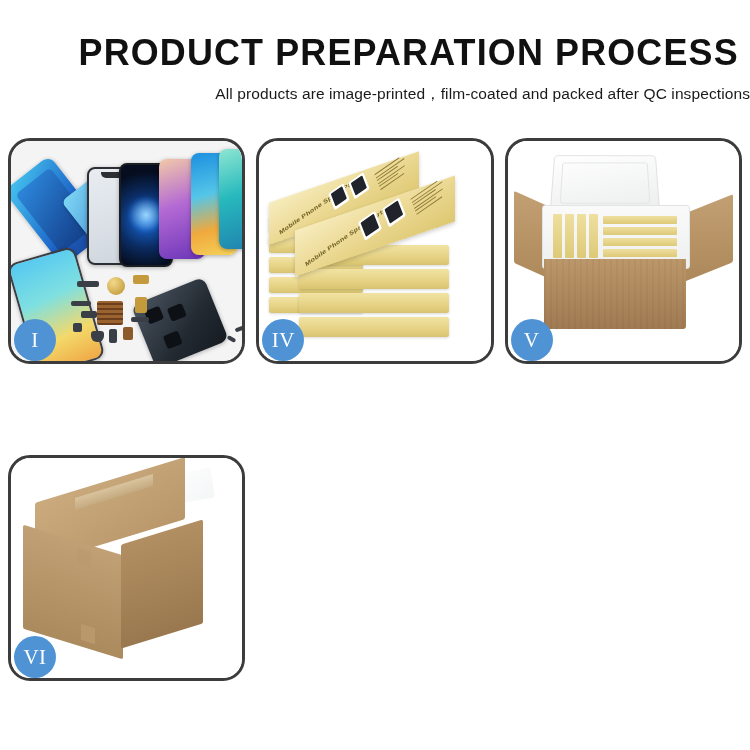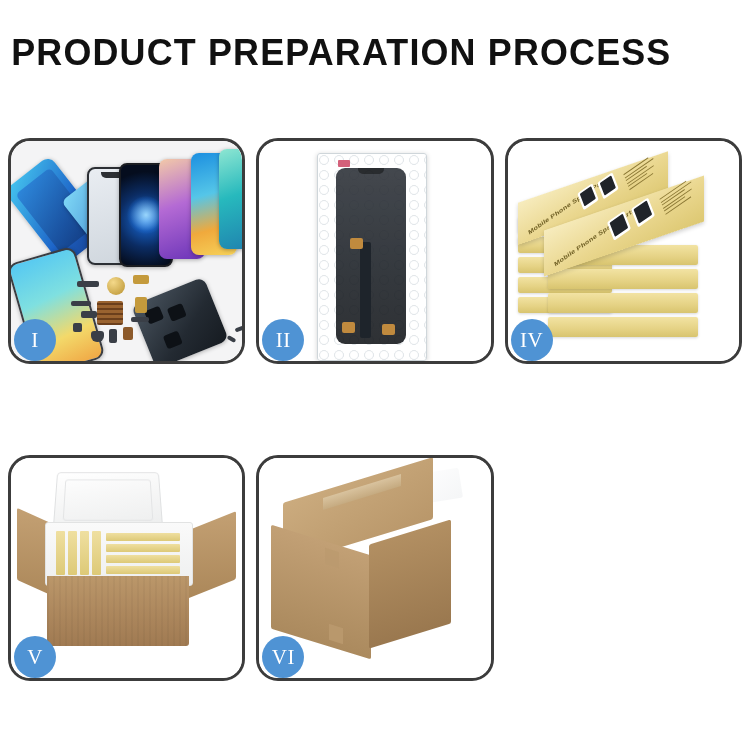--- a/index.html
+++ b/index.html
@@ -4,21 +4,21 @@
 <style>
   html,body{margin:0;padding:0;}
   body{
     width:750px;height:750px;background:#ffffff;
     font-family:"Liberation Sans","DejaVu Sans",sans-serif;
     overflow:hidden;position:relative;
   }
   .page{width:750px;height:750px;position:relative;}
 
   
-  .header{padding-top:34px;text-align:left;}
+  .header{padding-top:34px;text-align:right;}
   .title{
     font-size:37px;font-weight:700;color:#111111;
     letter-spacing:1.2px;line-height:1.05;
     transform:scaleX(0.97);transform-origin:center;
     white-space:nowrap;
   }
   .subtitle{
     margin-top:11px;font-size:15.5px;color:#1a1a1a;font-weight:400;
     letter-spacing:0.1px;white-space:nowrap;
   }
@@ -190,20 +190,21 @@
     background:linear-gradient(150deg,rgba(255,255,255,.9),rgba(236,238,240,.55));
     transform:rotate(-9deg);border-radius:2px;}
 </style>
 </head>
 <body>
 
 <div class="page">
 
   <div class="header">
     <div class="title">PRODUCT PREPARATION PROCESS</div>
+    <div class="subtitle">All products are image-printed，film-coated and packed after QC inspections</div>
   </div>
 
   <div class="grid">
 
     <div class="card">
       <div class="card-inner p1">
         <div class="ph b1"></div>
         <div class="ph b2"></div>
         <div class="ph g1"></div>
         <div class="ph g2"></div>
@@ -223,33 +224,20 @@
         <div class="bit" style="left:98px;top:188px;width:8px;height:14px;"></div>
         <div class="bit copper" style="left:112px;top:186px;width:10px;height:13px;"></div>
         <div class="bit" style="left:120px;top:176px;width:18px;height:5px;"></div>
         <div class="bit" style="left:60px;top:160px;width:20px;height:5px;"></div>
         <div class="bit" style="left:216px;top:196px;width:9px;height:4px;transform:rotate(30deg);"></div>
         <div class="bit" style="left:224px;top:186px;width:9px;height:4px;transform:rotate(-20deg);"></div>
       </div>
       <div class="badge">I</div>
     </div>
 
-    <div class="card">
-      <div class="card-inner p2">
-        <div class="bubble-bag">
-          <div class="scr2"></div>
-          <div class="redtab"></div>
-          <div class="flex2"></div>
-          <div class="conn2" style="left:32px;top:84px;"></div>
-          <div class="conn2" style="left:24px;top:168px;"></div>
-          <div class="conn2" style="left:64px;top:170px;"></div>
-        </div>
-      </div>
-      <div class="badge">II</div>
-    </div>
 
 
     <div class="card">
       <div class="card-inner p4">
 
         <div class="stk" style="left:10px;top:76px;width:94px;height:16px;"></div>
         <div class="stk" style="left:10px;top:96px;width:94px;height:16px;"></div>
         <div class="stk" style="left:10px;top:116px;width:94px;height:16px;"></div>
         <div class="stk" style="left:10px;top:136px;width:94px;height:16px;"></div>
         <div class="stk" style="left:10px;top:156px;width:94px;height:16px;"></div>

